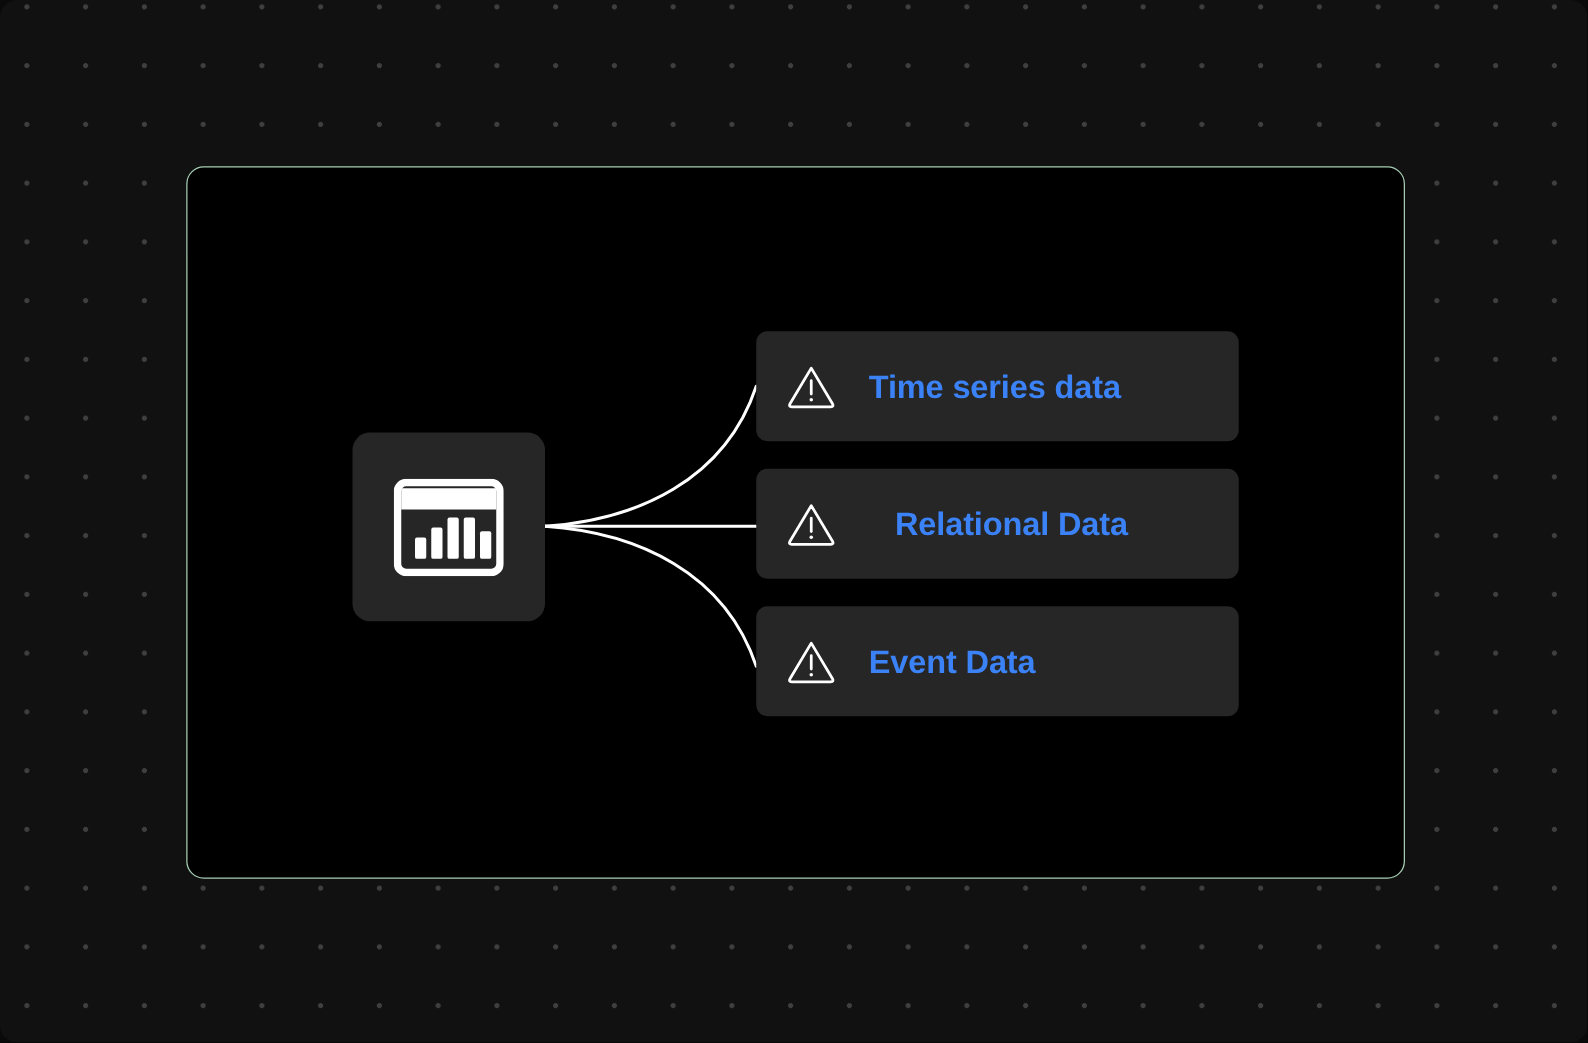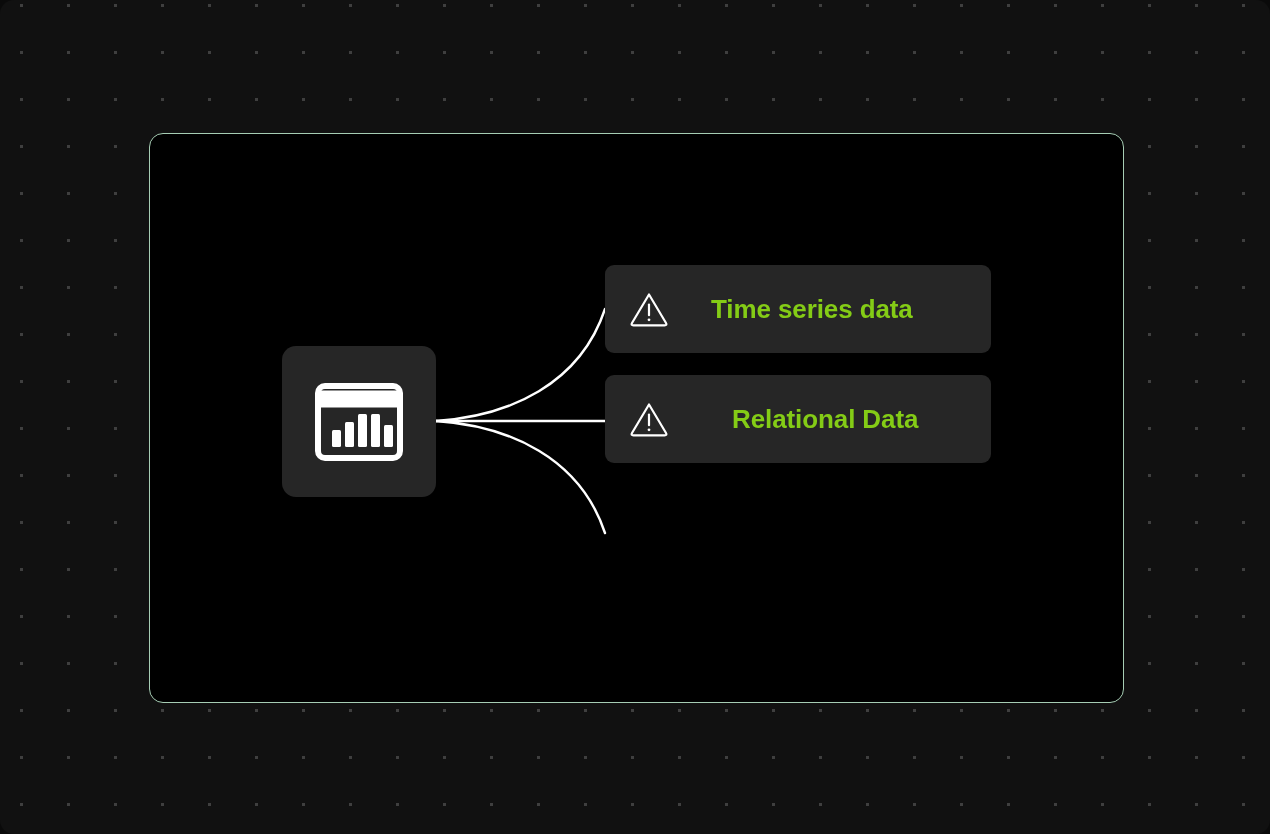--- a/index.html
+++ b/index.html
@@ -87,22 +87,22 @@
   .card-2 { top: 241px; gap: 21px; }  
   .card-3 { top: 351px; }  
 
   .warn-icon {
     width: 44px;
     height: 44px;
     flex: 0 0 44px;
     display: block;
   }
   .card-label {
-    margin-left: 40px;
-    color: #84cc16;
+    margin-left: 24px;
+    color: #3b82f6;
     font-size: 26px;
     font-weight: 600;
     letter-spacing: -0.1px;
     line-height: 1;
     white-space: nowrap;
   }
 </style>
 </head>
 <body>
 
@@ -144,15 +144,23 @@
 
     <div class="card card-2">
       <svg class="warn-icon" viewBox="0 0 44 44">
         <path d="M 22 7.5 L 39 36 Q 40.3 38.4 37.6 38.4 L 6.4 38.4 Q 3.7 38.4 5 36 Z" fill="none" stroke="#ffffff" stroke-width="2.2" stroke-linejoin="round"></path>
         <path d="M 22 17.5 L 22 28.2" fill="none" stroke="#ffffff" stroke-width="2.2" stroke-linecap="round"></path>
         <circle cx="22" cy="32.8" r="1.4" fill="#ffffff"></circle>
       </svg>
       <span class="card-label">Relational Data</span>
     </div>
 
+    <div class="card card-3">
+      <svg class="warn-icon" viewBox="0 0 44 44">
+        <path d="M 22 7.5 L 39 36 Q 40.3 38.4 37.6 38.4 L 6.4 38.4 Q 3.7 38.4 5 36 Z" fill="none" stroke="#ffffff" stroke-width="2.2" stroke-linejoin="round"></path>
+        <path d="M 22 17.5 L 22 28.2" fill="none" stroke="#ffffff" stroke-width="2.2" stroke-linecap="round"></path>
+        <circle cx="22" cy="32.8" r="1.4" fill="#ffffff"></circle>
+      </svg>
+      <span class="card-label">Event Data</span>
+    </div>
 
   </div>
 </div>
 
 </body></html>

